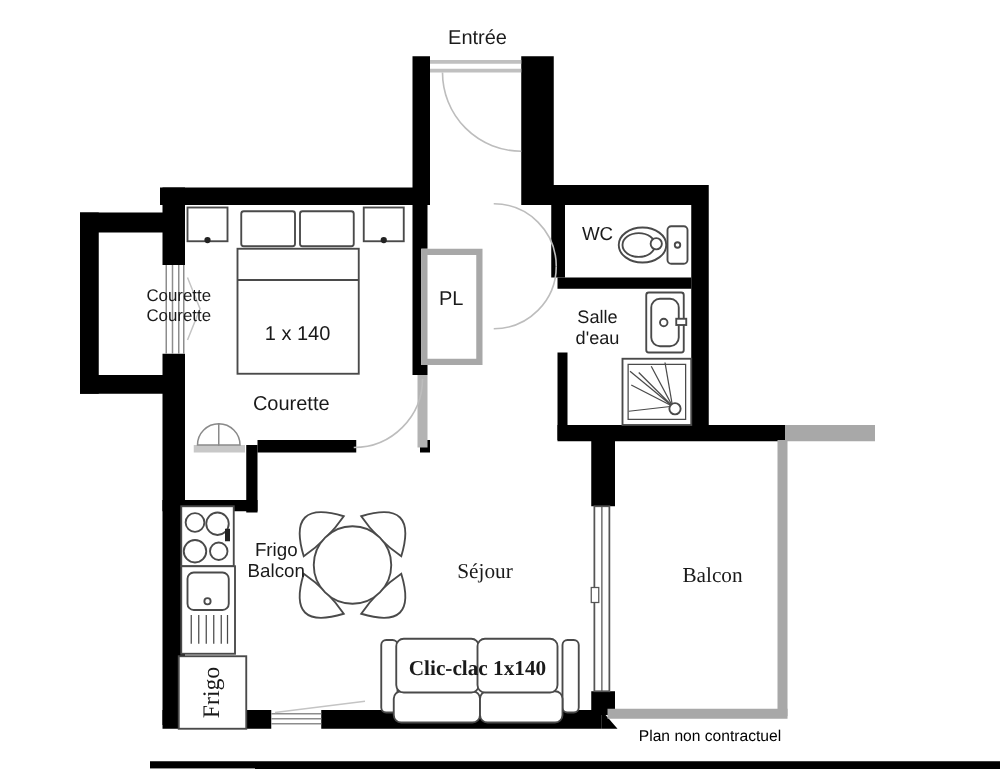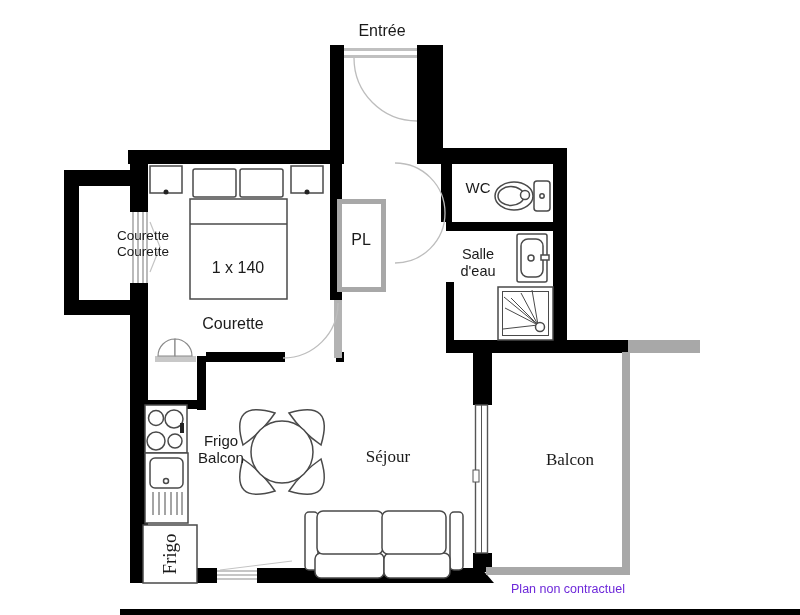--- a/index.html
+++ b/index.html
@@ -3,21 +3,21 @@
 <meta charset="utf-8">
 <style>
   html,body{margin:0;padding:0;background:#fff;}
   #plan{position:relative;width:800px;height:615px;background:var(--background,#fff);
         font-family:"Liberation Sans",sans-serif;overflow:hidden;}
   .w{position:absolute;background:var(--wall,#000);}
   .g{position:absolute;background:var(--light-structure,#a8a8a8);}
   .lbl{position:absolute;transform:translate(-50%,-50%);color:#1a1a1a;
        white-space:nowrap;text-align:center;line-height:1.15;}
   .f16{font-size:16px;} .f15{font-size:15px;} .f14{font-size:14.5px;}
-  .f13{font-size:13.5px;margin-left:36px;} .f17{font-size:17px;font-family:Liberation Serif, serif;} .f12{font-size:12.5px;color:#6d28d9;}
+  .f13{font-size:13.5px;margin-left:36px;} .f17{font-size:17px;font-family:Liberation Serif, serif;} .f12{font-size:12.5px;color:#000000;}
   .bold{font-weight:bold;}
   .frigo{font-family:"Liberation Serif",serif;font-size:19px;
          transform:translate(-50%,-50%) rotate(-90deg);}
   svg{position:absolute;left:0;top:0;}
   .pl-box{position:absolute;left:337px;top:199px;width:49px;height:93px;
           border:5px solid var(--light-structure,#a8a8a8);background:#fff;box-sizing:border-box;}
   .thresh{position:absolute;background:transparent;border-top:3px solid #c0c0c0;
           border-bottom:3px solid #c0c0c0;box-sizing:border-box;}
 </style>
 </head>
@@ -189,20 +189,22 @@
   <div class="lbl f14" style="left:478px;top:263px">
     <div>Salle</div>
       <div>d'eau</div>
     </div>
   <div class="lbl f15" style="left:221px;top:449px">
     <div>Frigo</div>
       <div>Balcon</div>
     </div>
   <div class="lbl f17" style="left:388px;top:457px">
     <span>Séjour</span></div>
+  <div class="lbl f17 bold" style="left:382px;top:535px">
+    <span>Clic-clac 1x140</span></div>
   <div class="lbl frigo" style="left:170px;top:554px">
     <span>Frigo</span></div>
   <div class="lbl f17" style="left:570px;top:460px">
     <span>Balcon</span></div>
   <div class="lbl f12" style="left:568px;top:589px">
     <span>Plan non contractuel</span></div>
 
 </div>
 
 </body></html>

